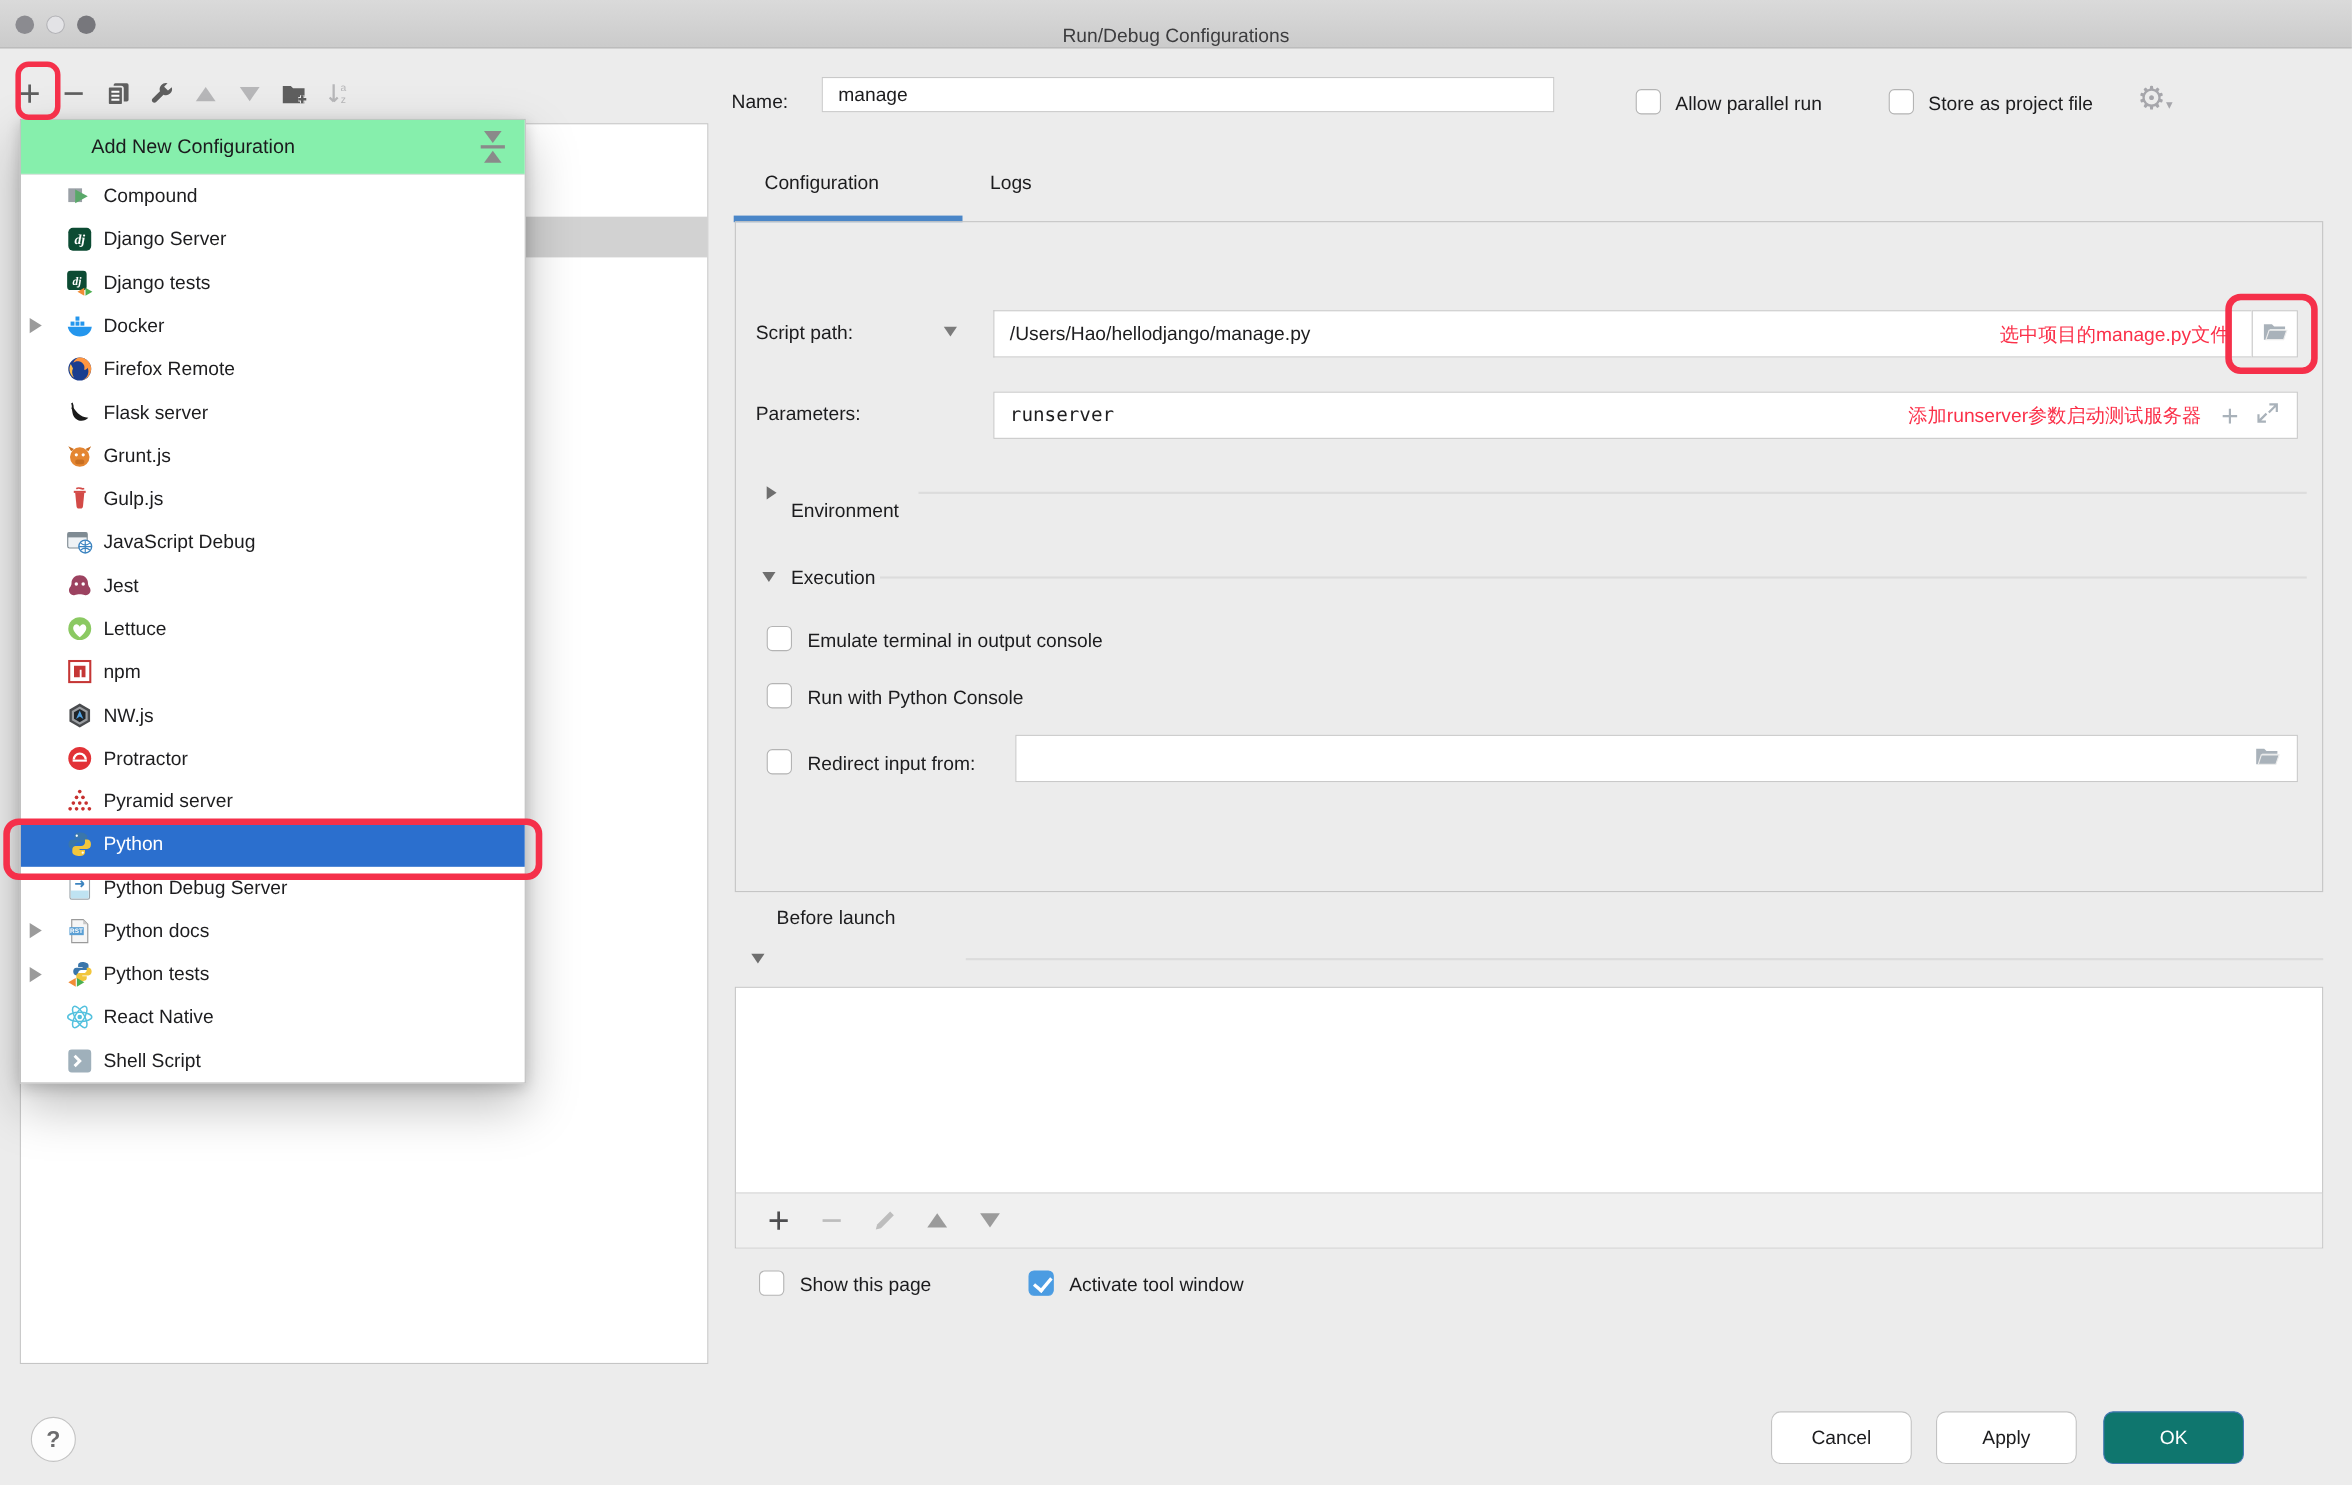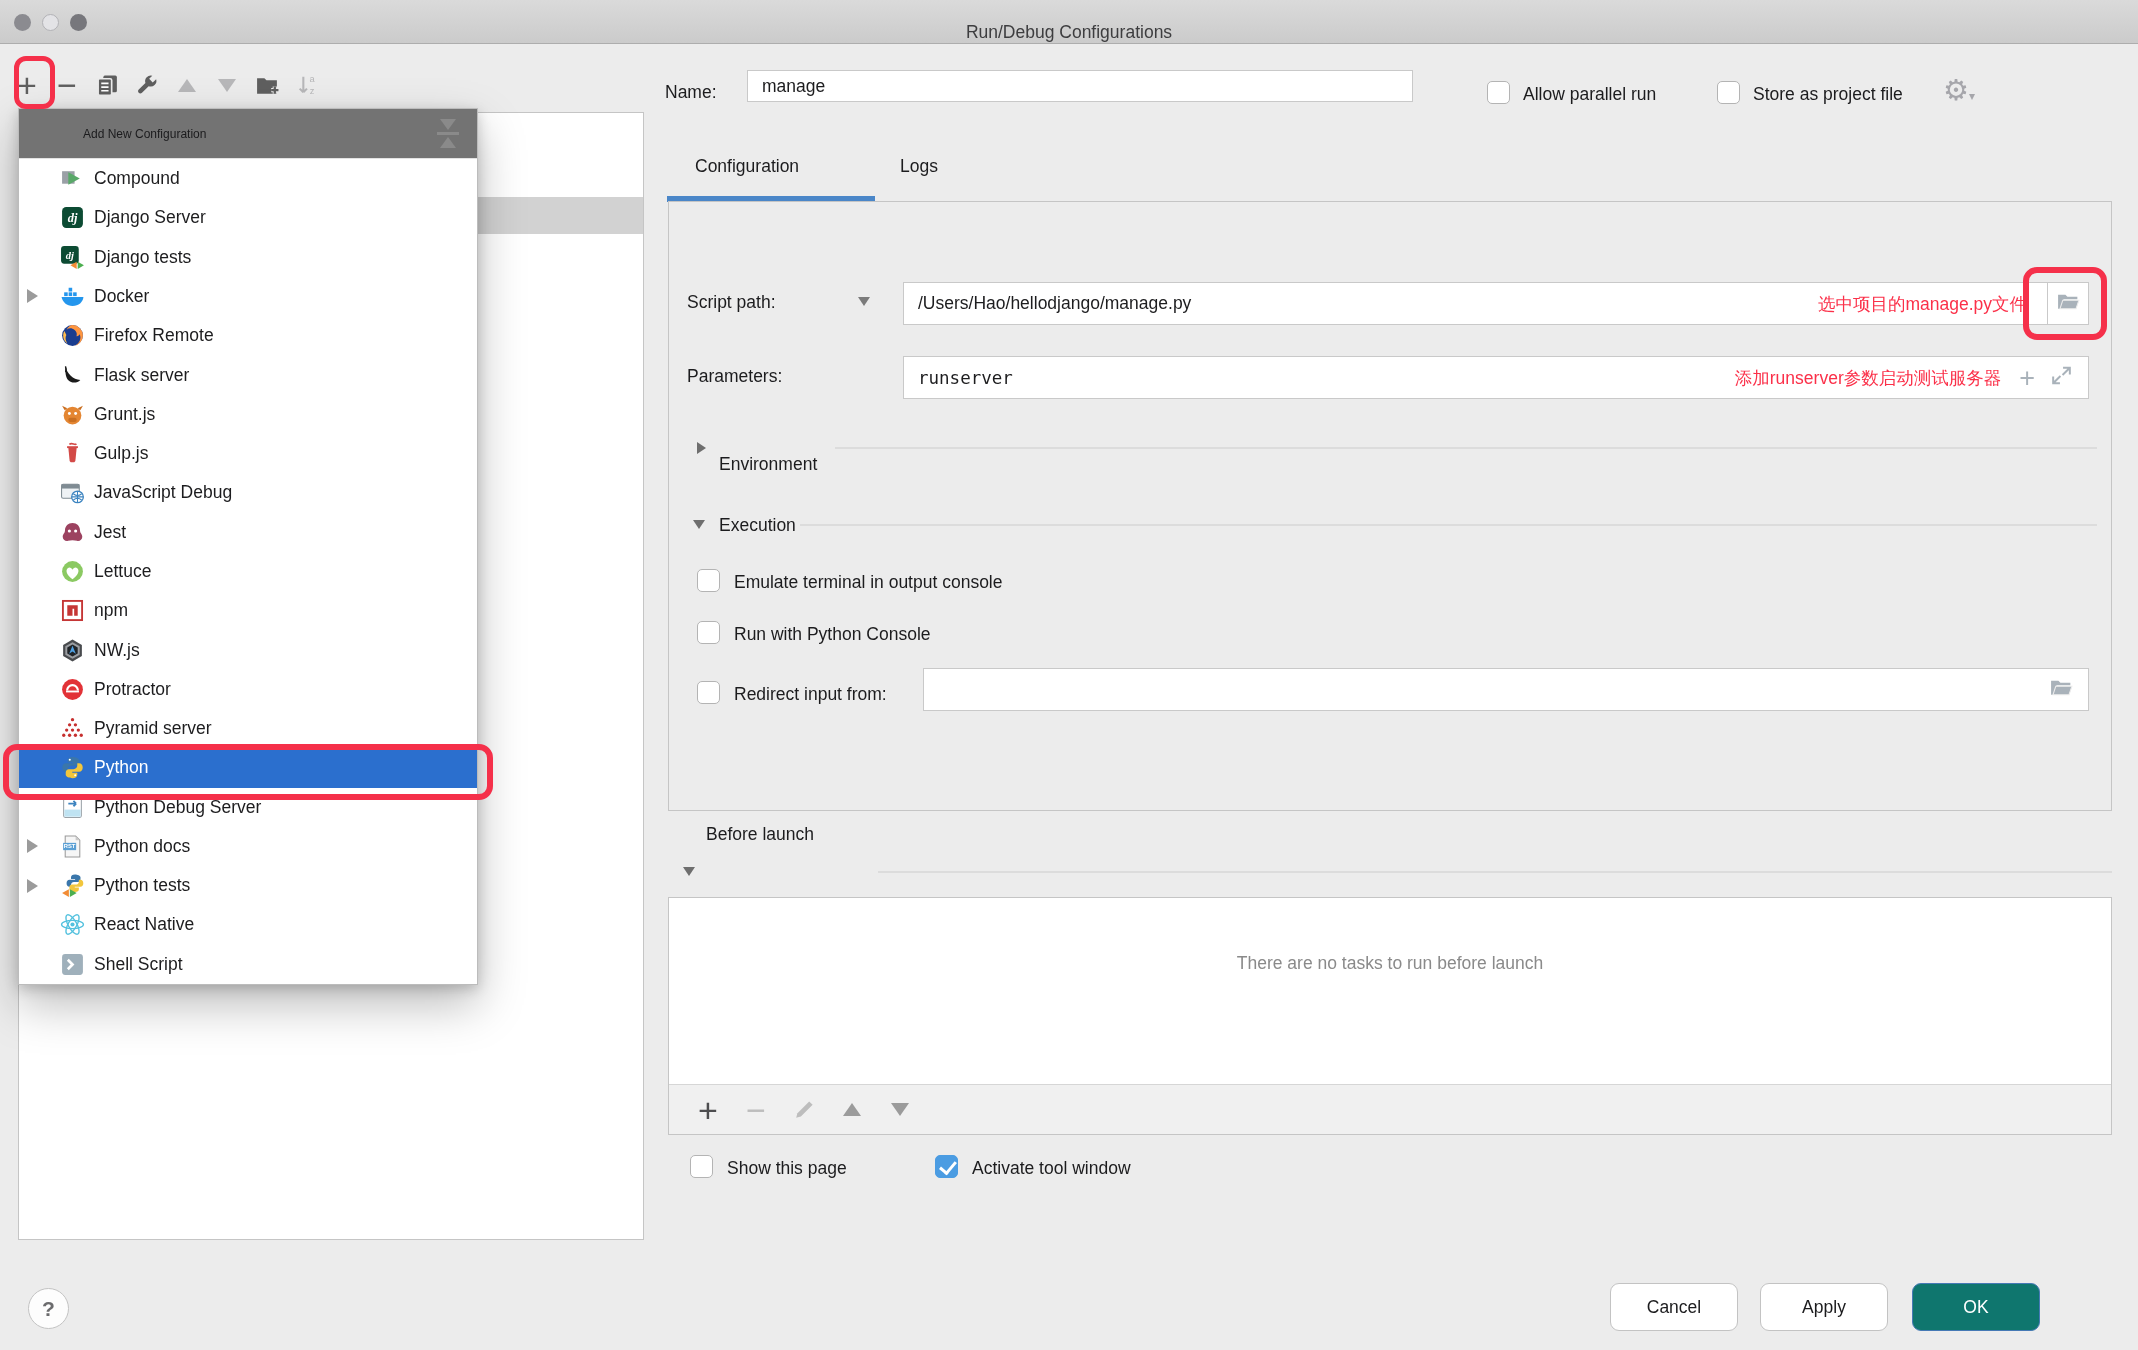--- a/index.html
+++ b/index.html
@@ -25,22 +25,22 @@
   .red-rect { position:absolute; border:5px solid #f5304a; border-radius:12px; z-index:40; pointer-events:none; }
 
   
   .tree { position:absolute; left:18px; top:112px; width:626px; height:1128px;
     background:#fff; border:1px solid #c5c5c5; }
   .tree-sel { position:absolute; left:0; top:84px; width:100%; height:37px; background:#d2d2d2; }
 
   
   .menu { position:absolute; left:18px; top:108px; width:460px; height:877px; background:#fff;
     border:1px solid #bcbcbc; box-shadow:0 20px 44px rgba(0,0,0,.26), 0 4px 12px rgba(0,0,0,.18); z-index:20; }
-  .menu-header { height:50px; background:#737373; border-bottom:1px solid #e3e3e3;
-    display:flex; align-items:center; padding-left:64px; padding-right:18px; font-size:12px; color:#1b1b1d; }
+  .menu-header { height:50px; background:#86efac; border-bottom:1px solid #e3e3e3;
+    display:flex; align-items:center; padding-left:64px; padding-right:18px; font-size:18px; color:#1b1b1d; }
   .collapse-ic { margin-left:auto; display:flex; flex-direction:column; align-items:center; gap:2px; }
   .collapse-ic .bar { width:22px; height:3px; background:#8a8a8a; }
   .menu-items { position:absolute; left:0; top:50px; right:0; bottom:0; display:flex; flex-direction:column; }
   .mi { flex:1; display:flex; align-items:center; padding-left:40px; font-size:17.5px; position:relative; }
   .mi.selected { background:#2b6fce; color:#fff; }
   .mi .mic { width:26px; height:26px; margin-right:9px; flex:0 0 26px; display:flex; align-items:center; justify-content:center; }
   .mi svg { width:25px; height:25px; }
   .mi .exp { position:absolute; left:8px; width:0; height:0;
     border-left:11px solid #9b9b9b; border-top:7px solid transparent; border-bottom:7px solid transparent; }
 
@@ -442,21 +442,20 @@
         <path d="M2 5.5h7l2 2h9.5v2.3H7.2L4 19H2z" fill="#a9b2ba"></path>
         <path d="M6.5 10.8H22l-2.8 8.2H3.8z" fill="#a9b2ba" stroke="#ececec" stroke-width="1"></path>
       </svg></span>
 </div>
 
 <div class="tri-d abs" style="left:683px; top:867px;"></div>
 <div class="lbl" style="left:706px; top:824px;">Before launch</div>
 <div class="hline" style="left:878px; top:871px; width:1234px;"></div>
 
 <div class="panel" style="left:668px; top:897px; width:1444px; height:238px; background:#fff;">
-  <div style="position:absolute; left:0; top:55px; width:100%; text-align:center; font-size:17.5px; color:#8a8a8a;">There are no tasks to run before launch</div>
   <div class="bl-toolbar" id="bl-toolbar">
       <span class="tbi">
         <span style="font-size:34px; font-weight:300; color:#4d4d4f; line-height:0;">+</span>
       </span>
       <span class="tbi dis">
         <span style="font-size:34px; font-weight:300; color:#bdbdbd; line-height:0;">−</span>
       </span>
       <span class="tbi dis">
         <svg viewBox="0 0 24 24" width="25" height="25">
           <path d="M4 20l1.2-4.5L16.5 4.2l3.3 3.3L8.5 18.8z" fill="#bdbdbd"></path>

